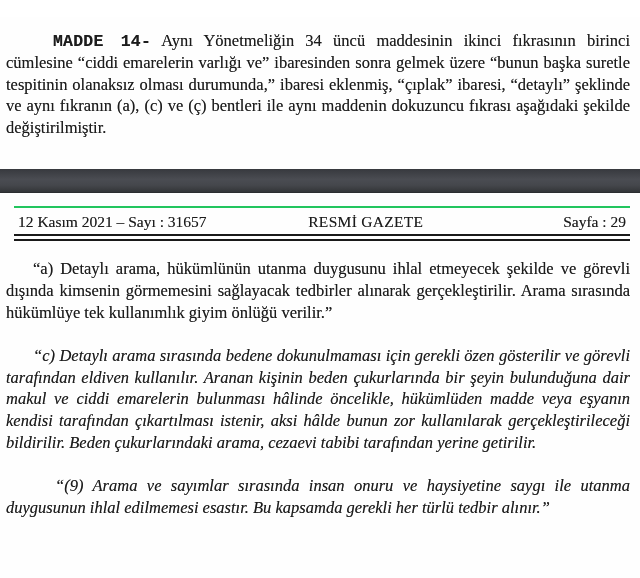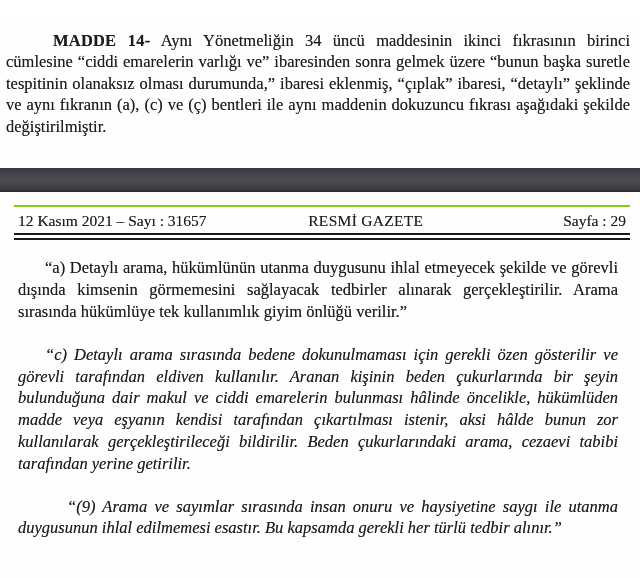--- a/index.html
+++ b/index.html
@@ -25,33 +25,34 @@
   .intro {
     padding: 13px 10px 0 6px;
     font-size: 16.5px;
     line-height: 21.6px;
     text-align: justify;
     text-indent: 47px;
     text-shadow: 0 0 0.5px rgba(20,20,20,0.55);
   }
   .intro b {
     letter-spacing: 0.2px;
+    font-family: Liberation Mono, monospace;
   }
   
   .divider-bar {
     margin-top: 31px;
     width: 640px;
     height: 23px;
     background: linear-gradient(to bottom, #37393e 0%, #4a4c52 45%, #45474c 70%, #333538 100%);
     border-bottom: 1px solid #2b2d30;
   }
   
   .masthead {
     margin: 13px 10px 0 14px;
-    border-top: 2px solid #84cc16;
+    border-top: 2px solid #22c55e;
     padding: 4px 4px 3px 4px;
     display: flex;
     align-items: baseline;
     justify-content: space-between;
     font-size: 15.5px;
     line-height: 19px;
     text-shadow: 0 0 0.4px rgba(20,20,20,0.5);
   }
   .masthead .left  { flex: 1 1 0; text-align: left;  white-space: nowrap; }
   .masthead .mid   { flex: 1 1 0; text-align: right; white-space: nowrap; letter-spacing: 0.3px; }
@@ -64,21 +65,21 @@
   }
   
   .clauses {
     padding: 0 10px 0 6px;
   }
   .clause {
     font-size: 16.5px;
     line-height: 21.8px;
     text-align: justify;
     text-indent: 27px;
-    margin: 12px;
+    margin: 0;
     text-shadow: 0 0 0.5px rgba(20,20,20,0.55);
   }
   .clause.first      { margin-top: 17px; }
   .clause.gap-before { margin-top: 21px; font-style: italic; }
   .clause.indent-lg  { text-indent: 49px; }
 </style>
 </head>
 <body>
 
 <div class="page">

